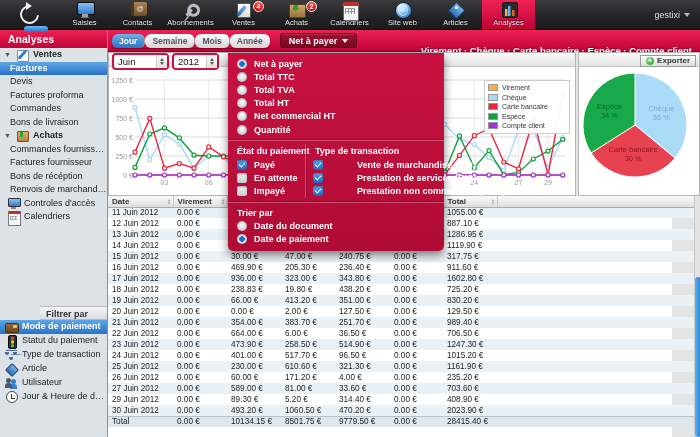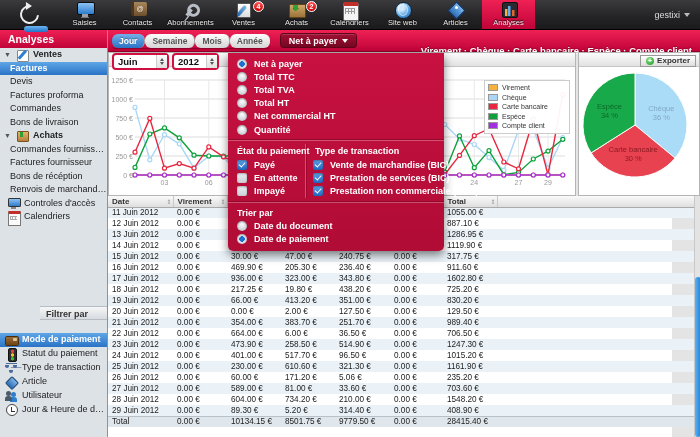--- a/index.html
+++ b/index.html
@@ -73,21 +73,21 @@
   #redbar{position:absolute;left:0;top:0;width:592px;height:22px;background:linear-gradient(#ef2155,#c00338);border-bottom:1px solid #8e0226;display:flex;align-items:center;}
   #segmented{display:flex;margin-left:4px;height:14px;border-radius:3px;overflow:hidden;box-shadow:0 1px 1px rgba(0,0,0,.3);}
   .seg{font-size:8.5px;font-weight:bold;color:#555;background:linear-gradient(#fdfdfd,#d5d5d5);padding:0 7px;line-height:14px;border-right:1px solid #a8a8a8;cursor:pointer;border-radius:6px;}
   .seg:last-child{border-right:none;}
   .seg.active{background:linear-gradient(#74b0e8,#2a73c4);color:#fff;text-shadow:0 -1px 1px rgba(0,0,0,.3);}
   #measure-btn{margin-left:10px;height:15px;line-height:14px;background:linear-gradient(#a01034,#750722);border:1px solid #5e051a;border-radius:3px;color:#fff;font-size:9px;font-weight:bold;padding:0 8px;display:flex;align-items:center;gap:5px;cursor:pointer;box-shadow:inset 0 1px 0 rgba(255,255,255,.15);}
   #modes-label{position:absolute;right:8px;top:15px;height:22px;display:flex;gap:5px;color:#fff;font-size:9.5px;font-weight:bold;text-shadow:0 -1px 1px rgba(0,0,0,.25);cursor:pointer;flex-direction:column;}
   .carat{width:0;height:0;border:3.5px solid transparent;border-top:4.5px solid #fff;margin-top:4px;}
 
   
-  .select{position:absolute;top:23px;height:17px;background:#fff;border:2px solid #cf1040;border-radius:4px;display:flex;align-items:center;z-index:6;font-size:9.5px;color:#111;cursor:pointer;font-weight:bold;}
+  .select{position:absolute;top:23px;height:17px;background:#fff;border:2px solid #cf1040;border-radius:4px;display:flex;align-items:center;z-index:6;font-size:9.5px;color:#111;cursor:pointer;}
   .select .val{padding:0 4px;flex:1;}
   .select .spin{width:11px;align-self:stretch;border-left:1px solid #ccc;display:flex;flex-direction:column;align-items:center;justify-content:center;gap:1px;background:linear-gradient(#fafafa,#e2e2e2);}
   .spin i{width:0;height:0;border:2.5px solid transparent;}
   .spin .up{border-bottom:3px solid #555;}
   .spin .dn{border-top:3px solid #555;}
 
   
   #chartpanel{position:absolute;left:0;top:22px;width:468px;height:144px;background:#fff;border:1px solid #b5b5b5;}
   .panel-head{height:14px;background:linear-gradient(#fbfbfb,#e2e2e2);border-bottom:1px solid #c5c5c5;font-size:8.5px;font-weight:bold;color:#444;text-align:center;line-height:14px;white-space:nowrap;}
   #linechart{position:absolute;left:0;top:14px;}
@@ -108,21 +108,21 @@
   .radio{width:10px;height:10px;border-radius:50%;background:radial-gradient(circle at 50% 30%,#fff,#b9bec6);box-shadow:inset 0 1px 2px rgba(0,0,0,.35);flex:none;}
   .radio.on{background:radial-gradient(circle,#1f6fd0 0 2.6px,transparent 3px),radial-gradient(circle at 50% 30%,#fff,#cdd2d8);}
   .check{width:10px;height:10px;border-radius:2px;background:linear-gradient(#eef1f4,#c9ced4);box-shadow:inset 0 1px 2px rgba(0,0,0,.3);position:relative;flex:none;}
   .check.on{background:linear-gradient(#5fa6ea,#1f66c0);}
   .check.on::after{content:"";position:absolute;left:2px;top:2px;width:5px;height:3px;border-left:1.8px solid #fff;border-bottom:1.8px solid #fff;transform:rotate(-48deg);}
   .dd-div{border-top:1px solid rgba(120,0,30,.55);border-bottom:1px solid rgba(255,255,255,.28);margin:3px 0;}
   .dd-cols{display:flex;}
   .dd-col-l{width:78px;border-right:1px solid rgba(255,255,255,.28);box-shadow:1px 0 0 rgba(120,0,30,.4);}
   .dd-col-r{flex:1;}
   .dd-head{font-size:9px;font-weight:bold;padding:2px 0 2px 9px;white-space:nowrap;}
-  .dd-col-r .dd-row{padding-left:7px;}
+  .dd-col-r .dd-row{padding-left:7px;gap:27px;}
   .dd-col-r .dd-row .txt,{margin-left:6px;}
 
   
   #tablewrap{position:absolute;left:0;top:166px;width:564px;height:241px;background:#fff;}
   table{border-collapse:collapse;table-layout:fixed;width:592px;}
   th{height:11px;background:linear-gradient(#fafafa,#dedede);border-bottom:1px solid #aaa;border-right:1px solid #c8c8c8;font-size:8px;color:#333;text-align:left;padding:0 0 0 4px;font-weight:bold;white-space:nowrap;position:relative;}
   th .grip{position:absolute;right:1px;top:2px;font-size:6px;color:#999;font-weight:normal;}
   td{height:11px;font-size:8.2px;color:#222;padding:0 0 0 4px;white-space:nowrap;overflow:hidden;}
   tr:nth-child(odd) td{background:#eaf2f8;}
   tr.totalrow td{background:#dfe6ec;border-top:1px solid #b8c0c8;}
@@ -228,21 +228,21 @@
         <span class="lbl">Controles d'accès</span>
       </div>
       <div class="sb-row leaf" style="padding-left: 2px;">
         <span class="micon m-cal"></span>
         <span class="lbl">Calendriers</span>
       </div>
     </div>
   <div style="height:82px;"></div>
   <div id="filter-title">Filtrer par</div>
   <div id="sb-filter">
-      <div class="sb-row sel" style="height: 14px; margin-top: 13px;">
+      <div class="sb-row sel" style="height: 14px;">
         <span class="micon m-wallet"></span>
         <span class="lbl">Mode de paiement</span>
       </div>
       <div class="sb-row" style="height: 14px;">
         <span class="micon m-traffic"></span>
         <span class="lbl">Statut du paiement</span>
       </div>
       <div class="sb-row" style="height: 14px;">
         <span class="micon m-scales"></span>
         <span class="lbl">Type de transaction</span>
@@ -622,21 +622,21 @@
             <td>936.00 €</td>
             <td>323.00 €</td>
             <td>343.80 €</td>
             <td>0.00 €</td>
             <td>1602.80 €</td>
             <td></td>
           </tr>
           <tr>
             <td>18 Juin 2012</td>
             <td>0.00 €</td>
-            <td>217.25 €</td>
+            <td>238.83 €</td>
             <td>19.80 €</td>
             <td>438.20 €</td>
             <td>0.00 €</td>
             <td>725.20 €</td>
             <td></td>
           </tr>
           <tr>
             <td>19 Juin 2012</td>
             <td>0.00 €</td>
             <td>66.00 €</td>
@@ -704,53 +704,53 @@
             <td>321.30 €</td>
             <td>0.00 €</td>
             <td>1161.90 €</td>
             <td></td>
           </tr>
           <tr>
             <td>26 Juin 2012</td>
             <td>0.00 €</td>
             <td>60.00 €</td>
             <td>171.20 €</td>
-            <td>5.06 €</td>
+            <td>4.00 €</td>
             <td>0.00 €</td>
             <td>235.20 €</td>
             <td></td>
           </tr>
           <tr>
             <td>27 Juin 2012</td>
             <td>0.00 €</td>
             <td>589.00 €</td>
             <td>81.00 €</td>
             <td>33.60 €</td>
             <td>0.00 €</td>
             <td>703.60 €</td>
             <td></td>
           </tr>
           <tr>
-            <td>28 Juin 2012</td>
-            <td>0.00 €</td>
-            <td>604.00 €</td>
-            <td>734.20 €</td>
-            <td>210.00 €</td>
-            <td>0.00 €</td>
-            <td>1548.20 €</td>
-            <td></td>
-          </tr>
-          <tr>
             <td>29 Juin 2012</td>
             <td>0.00 €</td>
             <td>89.30 €</td>
             <td>5.20 €</td>
             <td>314.40 €</td>
             <td>0.00 €</td>
             <td>408.90 €</td>
+            <td></td>
+          </tr>
+          <tr>
+            <td>30 Juin 2012</td>
+            <td>0.00 €</td>
+            <td>493.20 €</td>
+            <td>1060.50 €</td>
+            <td>470.20 €</td>
+            <td>0.00 €</td>
+            <td>2023.90 €</td>
             <td></td>
           </tr>
           <tr class="totalrow">
             <td>Total</td>
             <td>0.00 €</td>
             <td>10134.15 €</td>
             <td>8501.75 €</td>
             <td>9779.50 €</td>
             <td>0.00 €</td>
             <td>28415.40 €</td>

